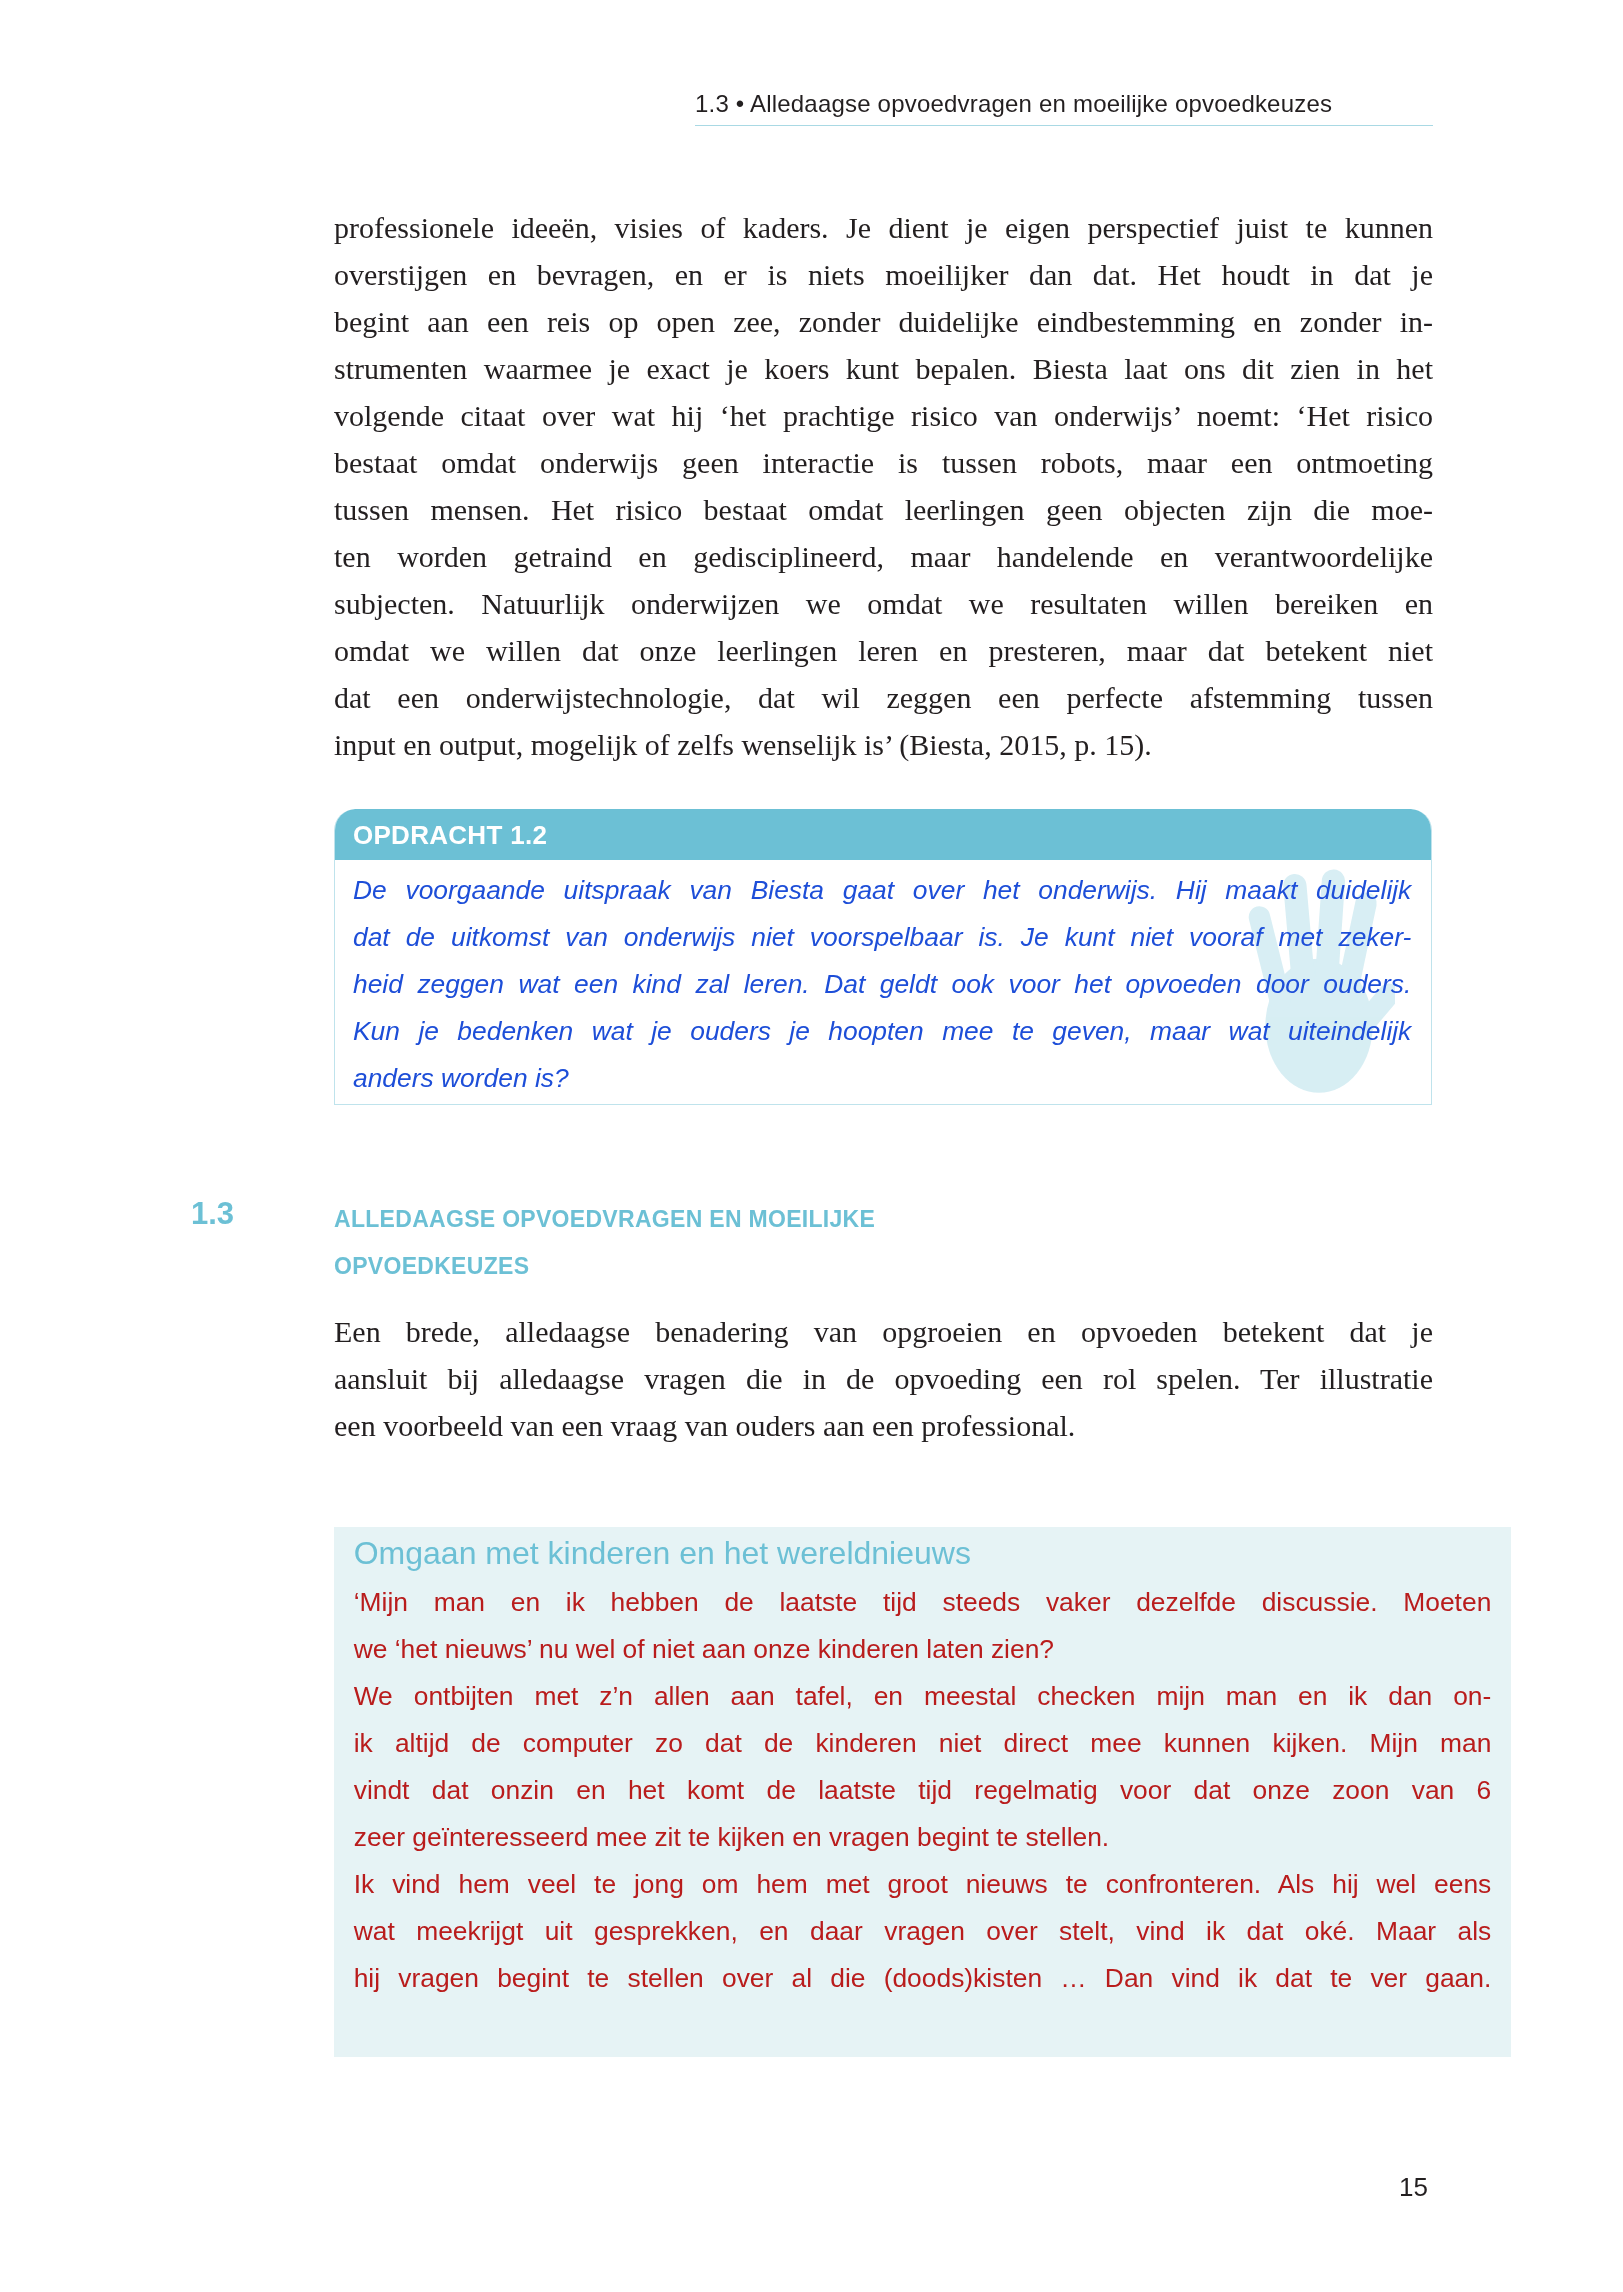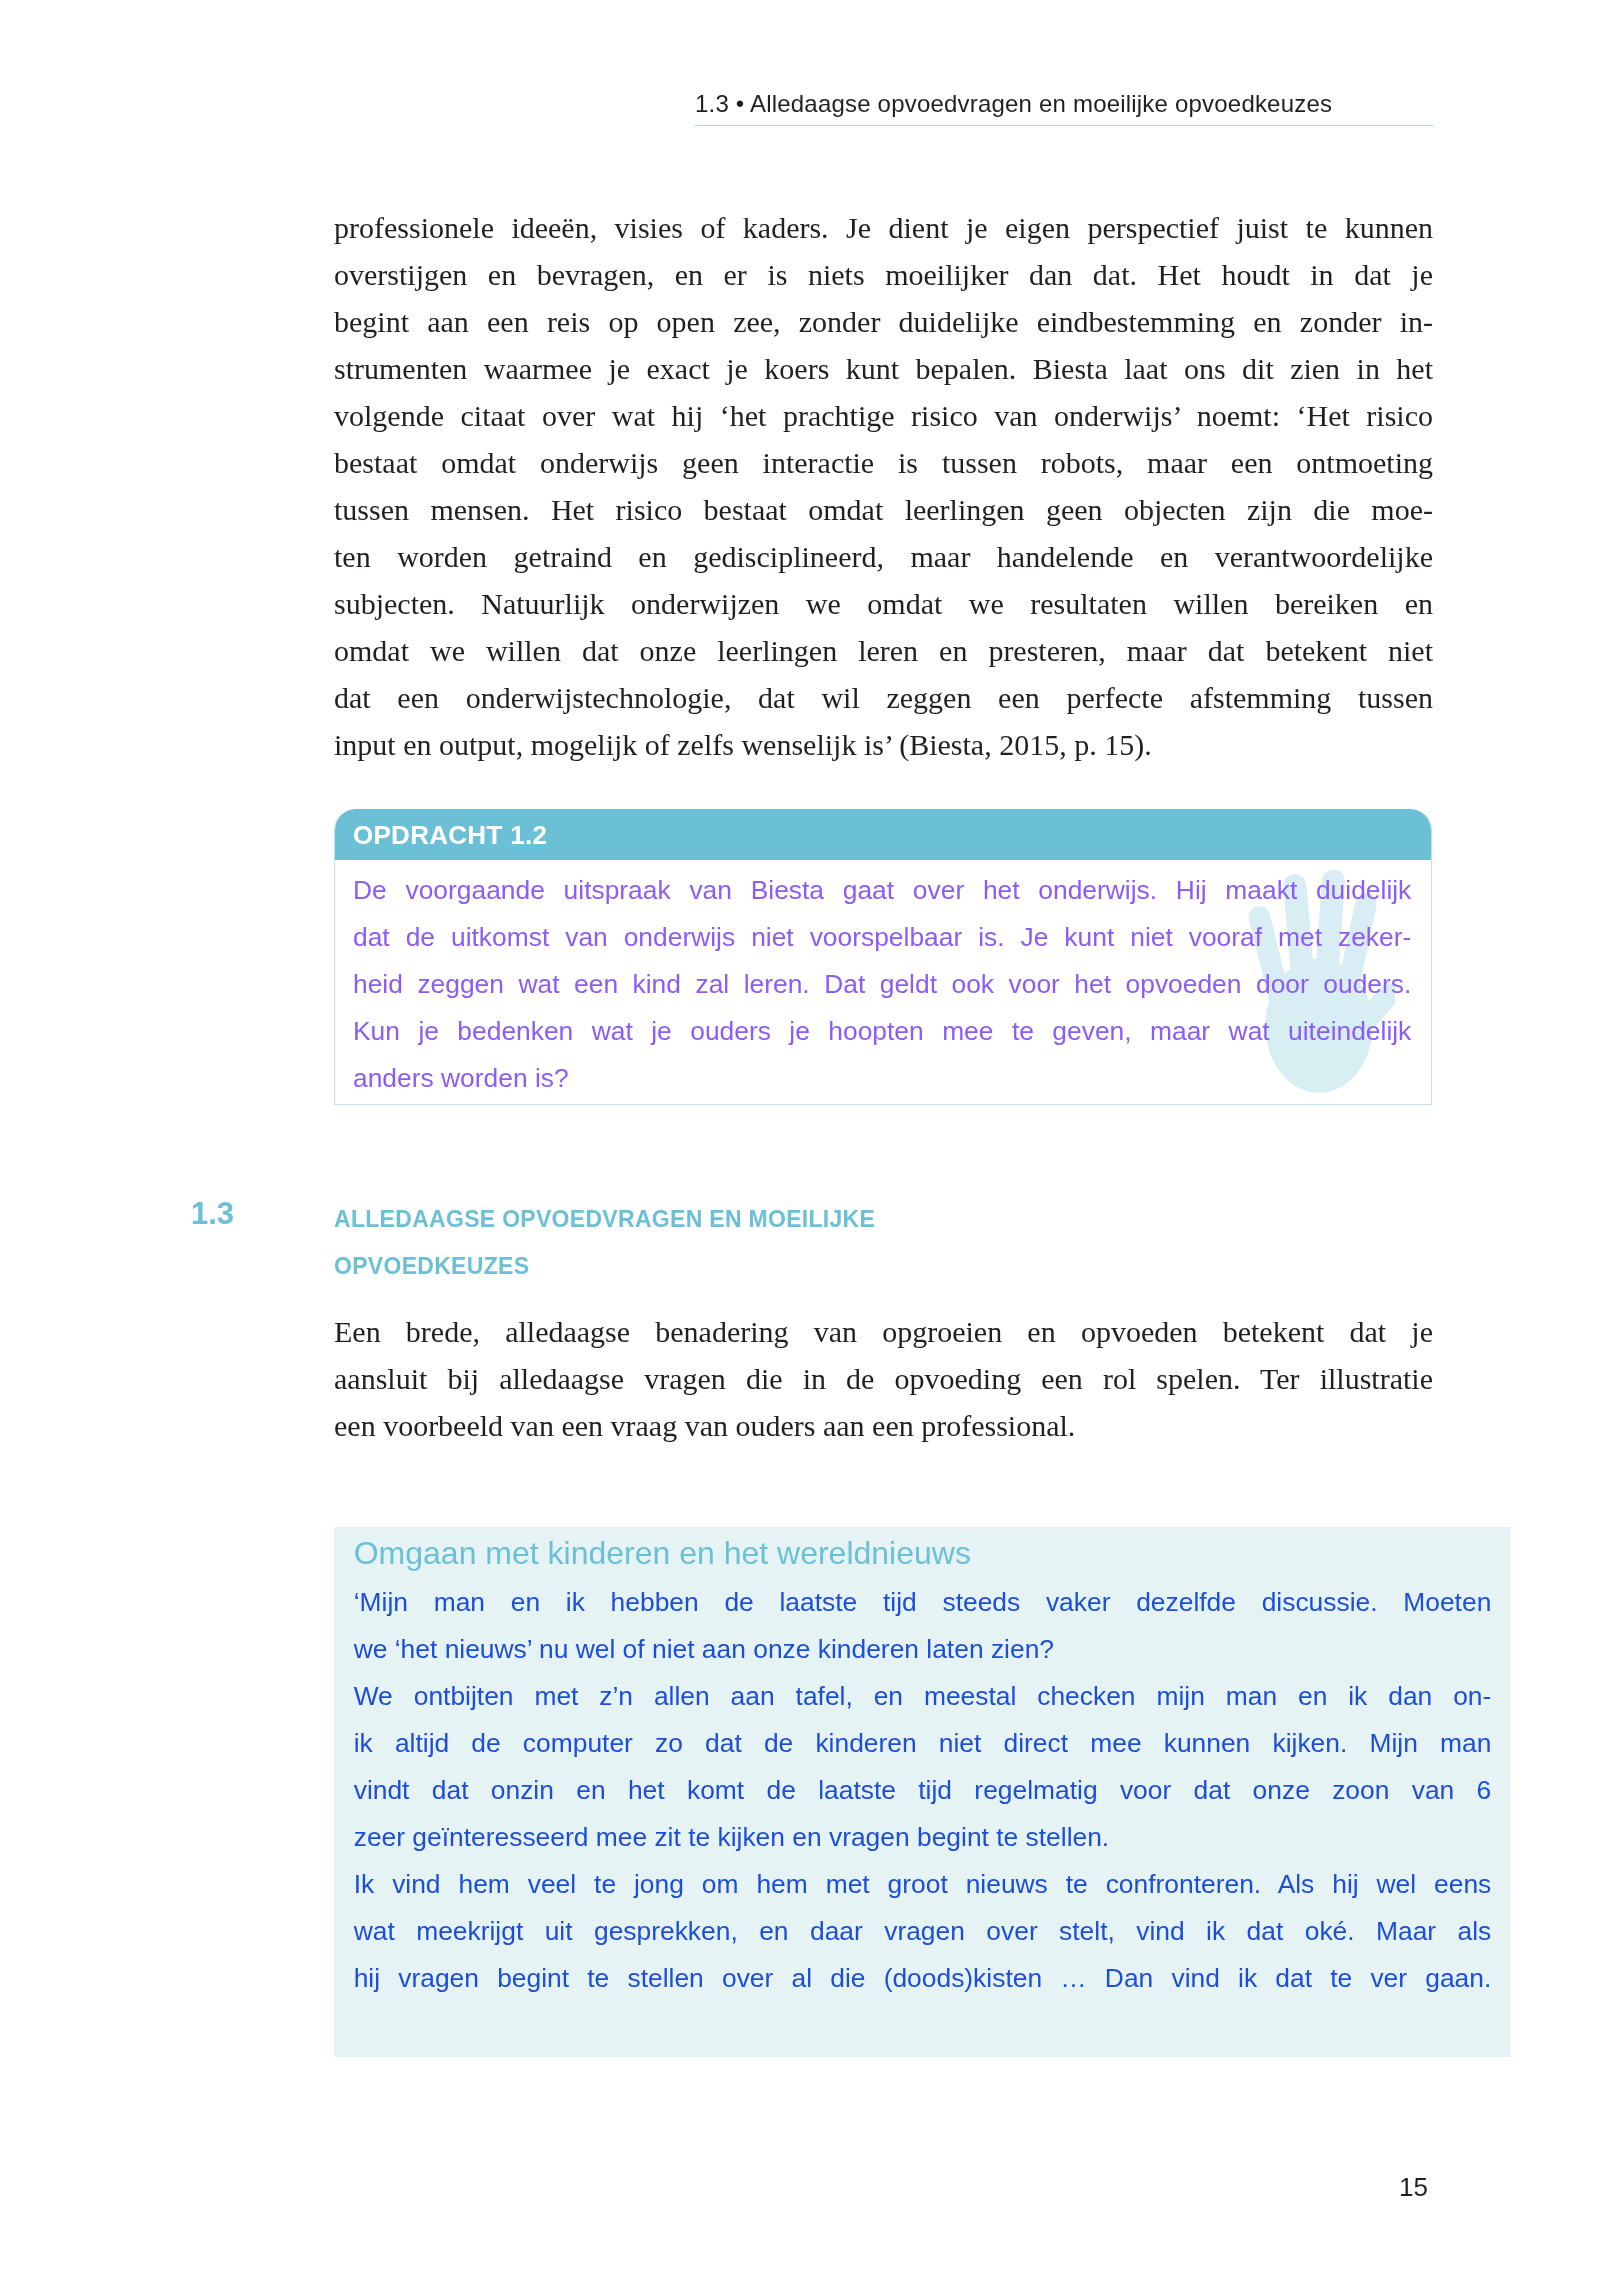--- a/index.html
+++ b/index.html
@@ -30,21 +30,22 @@
     }
     .assignment-header {
       height: 51px; background: #6cc0d5; border-radius: 21.5px 21.5px 0 0;
       margin-left: -1.8px; margin-right: -1.8px;
       font-family: "Liberation Sans", sans-serif; font-weight: bold; font-size: 26px;
       color: #ffffff; line-height: 52px; padding-left: 19.7px; letter-spacing: 0.3px;
     }
     .assignment-body {
       position: relative; padding: 7.2px 19.7px 0 18px;
       font-family: "Liberation Sans", sans-serif; font-size: 26.4px; line-height: 47px;
-      color: #8b5cf6;
+      color: #1d4ed8;
+      font-style: italic;
     }
     .hand {
       position: absolute; right: 36px; top: 9px; width: 152px; height: 233px; opacity: 0.35;
     }
     .assignment-body .line { position: relative; z-index: 1; }
 
     .section-number {
       position: absolute; left: 191px; top: 1196px;
       font-family: "Liberation Sans", sans-serif; font-weight: bold; font-size: 31px;
       color: #6cc0d5;
@@ -58,21 +59,21 @@
     .case-box {
       position: absolute; left: 334px; top: 1527px; width: 1177px; height: 530px;
       background: #e6f3f5; box-sizing: border-box; padding: 1.8px 19.7px 0 19.7px;
     }
     .case-title {
       font-family: "Liberation Sans", sans-serif; font-size: 32px; color: #6cc0d5;
       line-height: 48px; margin: 0 0 1.8px 0;
     }
     .case-body {
       font-family: "Liberation Sans", sans-serif; font-size: 26.4px; line-height: 47px;
-      color: #1d4ed8;
+      color: #b91c1c;
     }
 
     .page-number {
       position: absolute; left: 1399px; top: 2172px;
       font-family: "Liberation Sans", sans-serif; font-size: 26px; color: #231f20;
     }
   </style>
 </head>
 <body>
 

